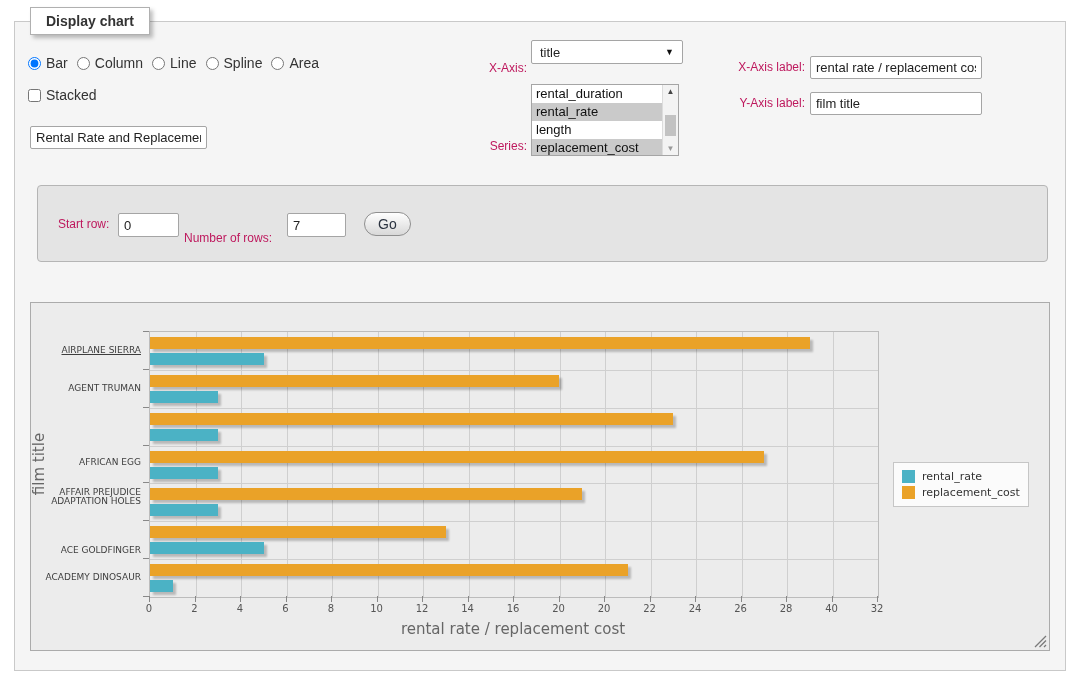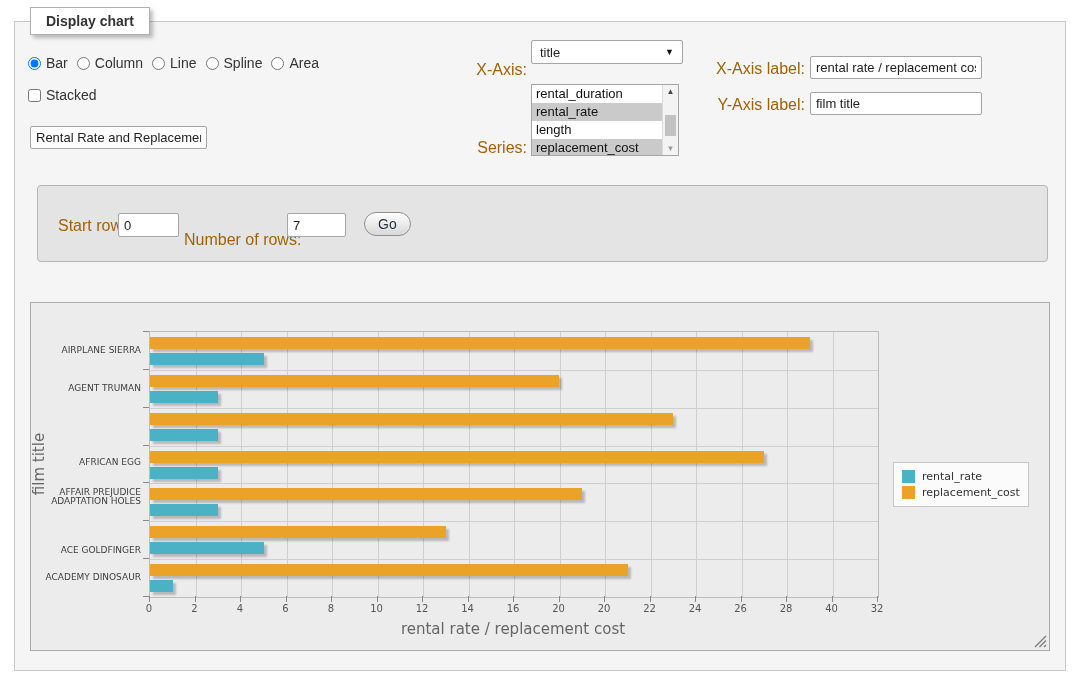--- a/index.html
+++ b/index.html
@@ -5,21 +5,21 @@
   html,body{margin:0;padding:0}
   body{width:1081px;height:681px;background:#fff;position:relative;overflow:hidden;
        font-family:"Liberation Sans",sans-serif}
   .abs{position:absolute}
   
   .fieldset{left:14px;top:21px;width:1052px;height:650px;background:#f5f5f5;
             border:1px solid #c9c9c9;box-sizing:border-box}
   .legendbox{left:30px;top:7px;background:#fff;border:1px solid #b0b0b0;padding:5px 15px;
              font-size:14px;font-weight:bold;color:#333;box-shadow:3px 3px 4px rgba(0,0,0,.25);z-index:3}
   
-  .lbl{font-size:16px;color:#a16207;white-space:nowrap}
+  .lbl{font-size:12px;color:#be185d;white-space:nowrap}
   .rlbl{text-align:right}
   .txt{box-sizing:border-box;border:1px solid #a5a5a5;background:#fff;border-radius:2px;
        font:13px "Liberation Sans",sans-serif;color:#222;padding:2px 5px}
   .radio-row{display:flex;align-items:center;font-size:14px;color:#333}
   label.opt{display:flex;align-items:center;margin-right:9px;cursor:default}
   input[type=radio],input[type=checkbox]{margin:0 5px 0 0}
   .selectbox{box-sizing:border-box;width:152px;height:24px;background:#fff;border:1px solid #a5a5a5;
              border-radius:2px;display:flex;align-items:center;justify-content:space-between;
              padding:0 8px;font-size:13px;color:#222;cursor:default}
   .selectbox .arrow{font-size:9px;color:#111}
@@ -213,20 +213,20 @@
     <div class="tickmark" style="left: 846px; top: 293px; width: 1px; height: 6px;"></div>
     <div class="xtick-label" style="left: 831px; top: 300px;">32</div>
     <div class="tickmark" style="left: 112px; top: 28px; width: 6px; height: 1px;"></div>
     <div class="tickmark" style="left: 112px; top: 66px; width: 6px; height: 1px;"></div>
     <div class="tickmark" style="left: 112px; top: 104px; width: 6px; height: 1px;"></div>
     <div class="tickmark" style="left: 112px; top: 142px; width: 6px; height: 1px;"></div>
     <div class="tickmark" style="left: 112px; top: 179px; width: 6px; height: 1px;"></div>
     <div class="tickmark" style="left: 112px; top: 217px; width: 6px; height: 1px;"></div>
     <div class="tickmark" style="left: 112px; top: 255px; width: 6px; height: 1px;"></div>
     <div class="tickmark" style="left: 112px; top: 293px; width: 6px; height: 1px;"></div>
-    <div class="ytick-label" style="top: 41.9286px;">AIRPLANE SIERRA</div>
+    <div class="ytick-label" style="top: 41.9286px; text-decoration: underline;">AIRPLANE SIERRA</div>
     <div class="ytick-label" style="top: 79.7857px;">AGENT TRUMAN</div>
     <div class="ytick-label" style="top: 117.643px; margin-top: 36px;">AFRICAN EGG</div>
     <div class="ytick-label" style="top: 155.5px; margin-top: 28px;">AFFAIR PREJUDICE</div>
     <div class="ytick-label" style="top: 193.357px;">ADAPTATION HOLES</div>
     <div class="ytick-label" style="top: 231.214px; margin-top: 11px;">ACE GOLDFINGER</div>
     <div class="ytick-label" style="top: 269.071px;">ACADEMY DINOSAUR</div>
   </div>
 
 </body></html>

